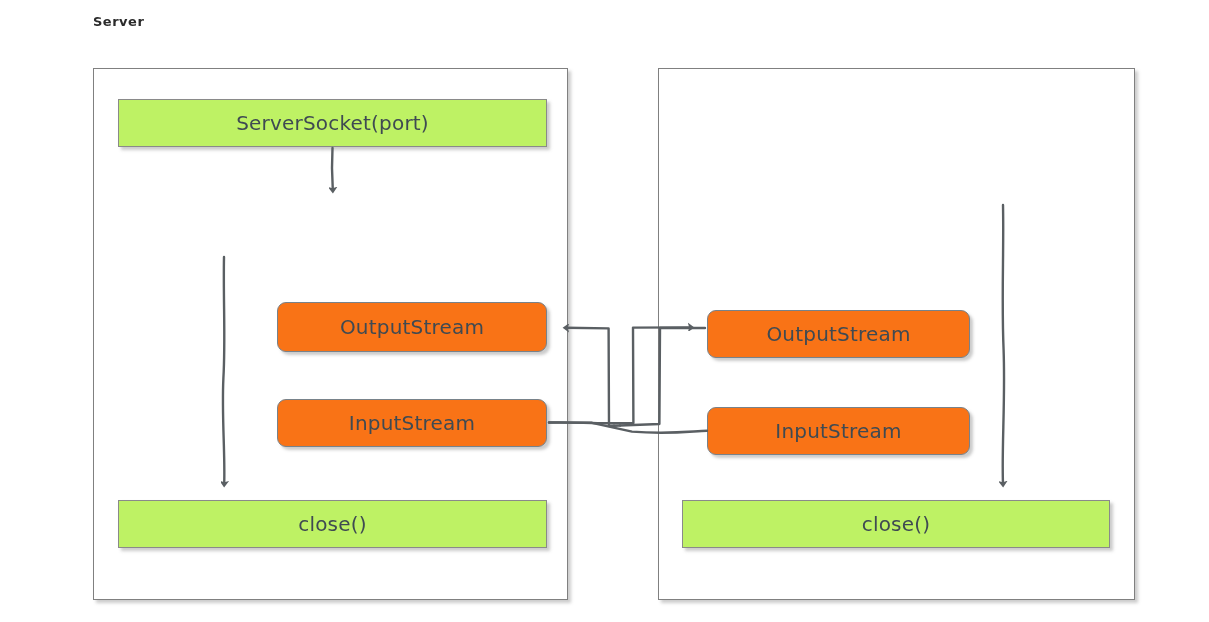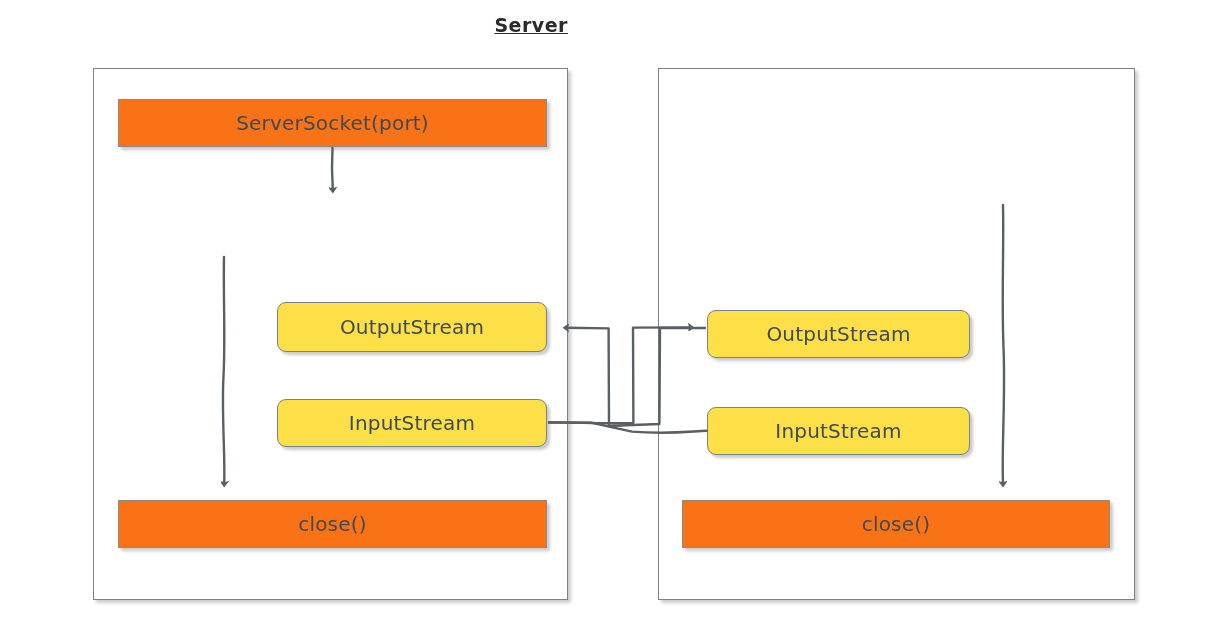--- a/index.html
+++ b/index.html
@@ -5,26 +5,25 @@
   html,body{margin:0;padding:0;background:#ffffff;}
   body{
     width:1209px;height:622px;position:relative;overflow:hidden;
     font-family:"DejaVu Sans","Liberation Sans",sans-serif;
   }
   #stage{position:absolute;inset:0;width:1209px;height:622px;}
 
   .panel-title{
     position:absolute;
     font-weight:bold;
-    font-size:19px;
+    font-size:13px;
     color:#2b2b2b;
     letter-spacing:0.5px;
-    text-align:right;
+    text-align:left;
     white-space:nowrap;
-    text-decoration:underline;
   }
 
   .panel{
     position:absolute;
     background:#ffffff;
     border:1.6px solid #808080;
     box-shadow:3px 3px 3px rgba(130,130,130,0.40);
     box-sizing:border-box;
   }
 
@@ -33,26 +32,26 @@
     box-sizing:border-box;
     display:flex;
     align-items:center;
     justify-content:center;
     font-size:20px;
     color:#3f4a52;
     white-space:nowrap;
     letter-spacing:0.2px;
   }
   .node.plain{
-    background:#f97316;
+    background:#bef264;
     border:1.6px solid #8a8a8a;
     box-shadow:3px 3px 3px rgba(140,140,140,0.45);
   }
   .node.stream{
-    background:#fde047;
+    background:#f97316;
     border:1.6px solid #78828a;
     border-radius:9px;
     box-shadow:3px 3px 3px rgba(140,140,140,0.45);
   }
 
   svg.wires{position:absolute;left:0;top:0;width:1209px;height:622px;pointer-events:none;}
   .wire{fill:none;stroke:#5a5f63;stroke-width:2.4;stroke-linecap:round;stroke-linejoin:round;}
 </style>
 </head>
 <body>

